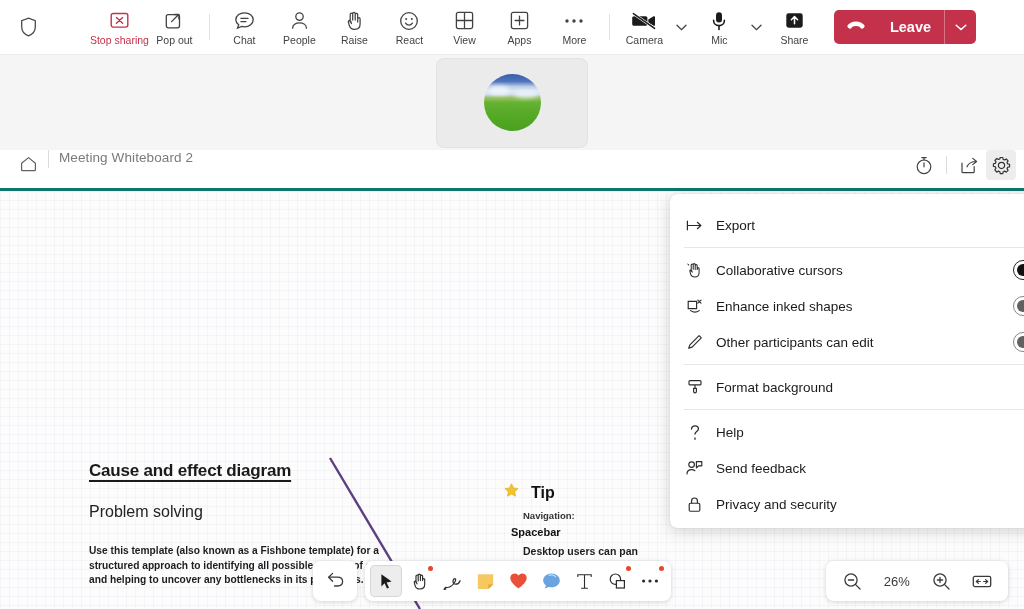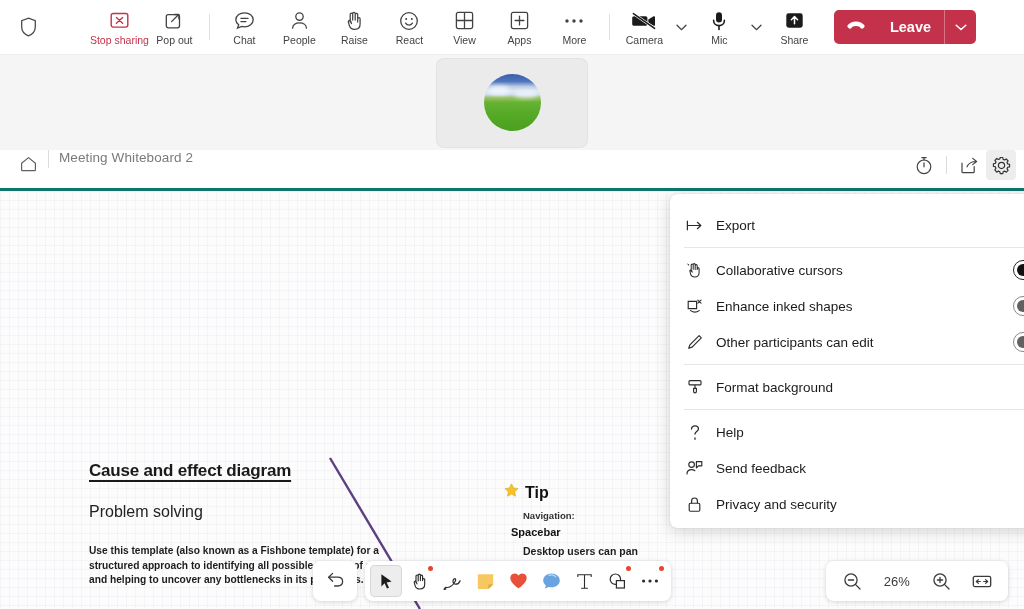--- a/index.html
+++ b/index.html
@@ -107,21 +107,21 @@
   }
   .wb-sub {
     position: absolute; left: 89px; top: 312px;
     font-size: 16px; color: #222; font-weight: 400;
   }
   .wb-body {
     position: absolute; left: 89px; top: 353px; width: 326px;
     font-size: 10.2px; line-height: 14.5px; color: #1d1d1d; font-weight: 600;
   }
   .tip-block { position: absolute; left: 504px; top: 292px; width: 150px; }
-  .tip-head { display: flex; align-items: center; gap: 6px; }
+  .tip-head { display: flex; align-items: center; gap: 12px; }
   .tip-title { font-size: 16px; font-weight: 700; color: #111; }
   .tip-nav { margin-top: 8px; margin-left: 19px; font-size: 9.5px; color: #333; font-weight: 600; }
   .tip-key { margin-top: 5px; margin-left: 7px; font-size: 11px; color: #111; font-weight: 700; }
   .tip-desc { margin-top: 6px; margin-left: 19px; font-size: 10.5px; line-height: 14px; color: #1d1d1d; font-weight: 600; }
 
   
   .undo-pill {
     position: absolute; left: 313px; top: 561px; width: 44px; height: 40px;
     background: #fff; border-radius: 8px; box-shadow: 0 1px 5px rgba(0,0,0,.16);
     display: flex; align-items: center; justify-content: center; cursor: pointer;

